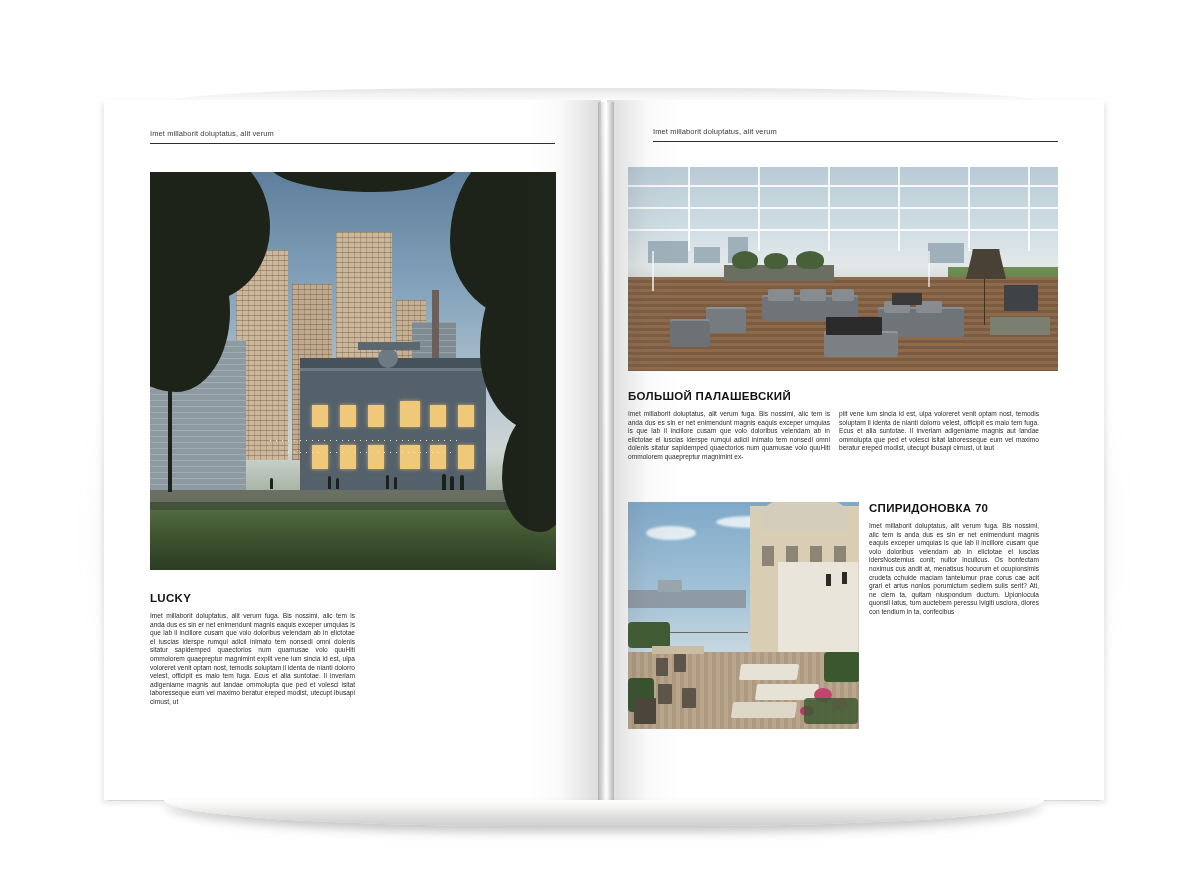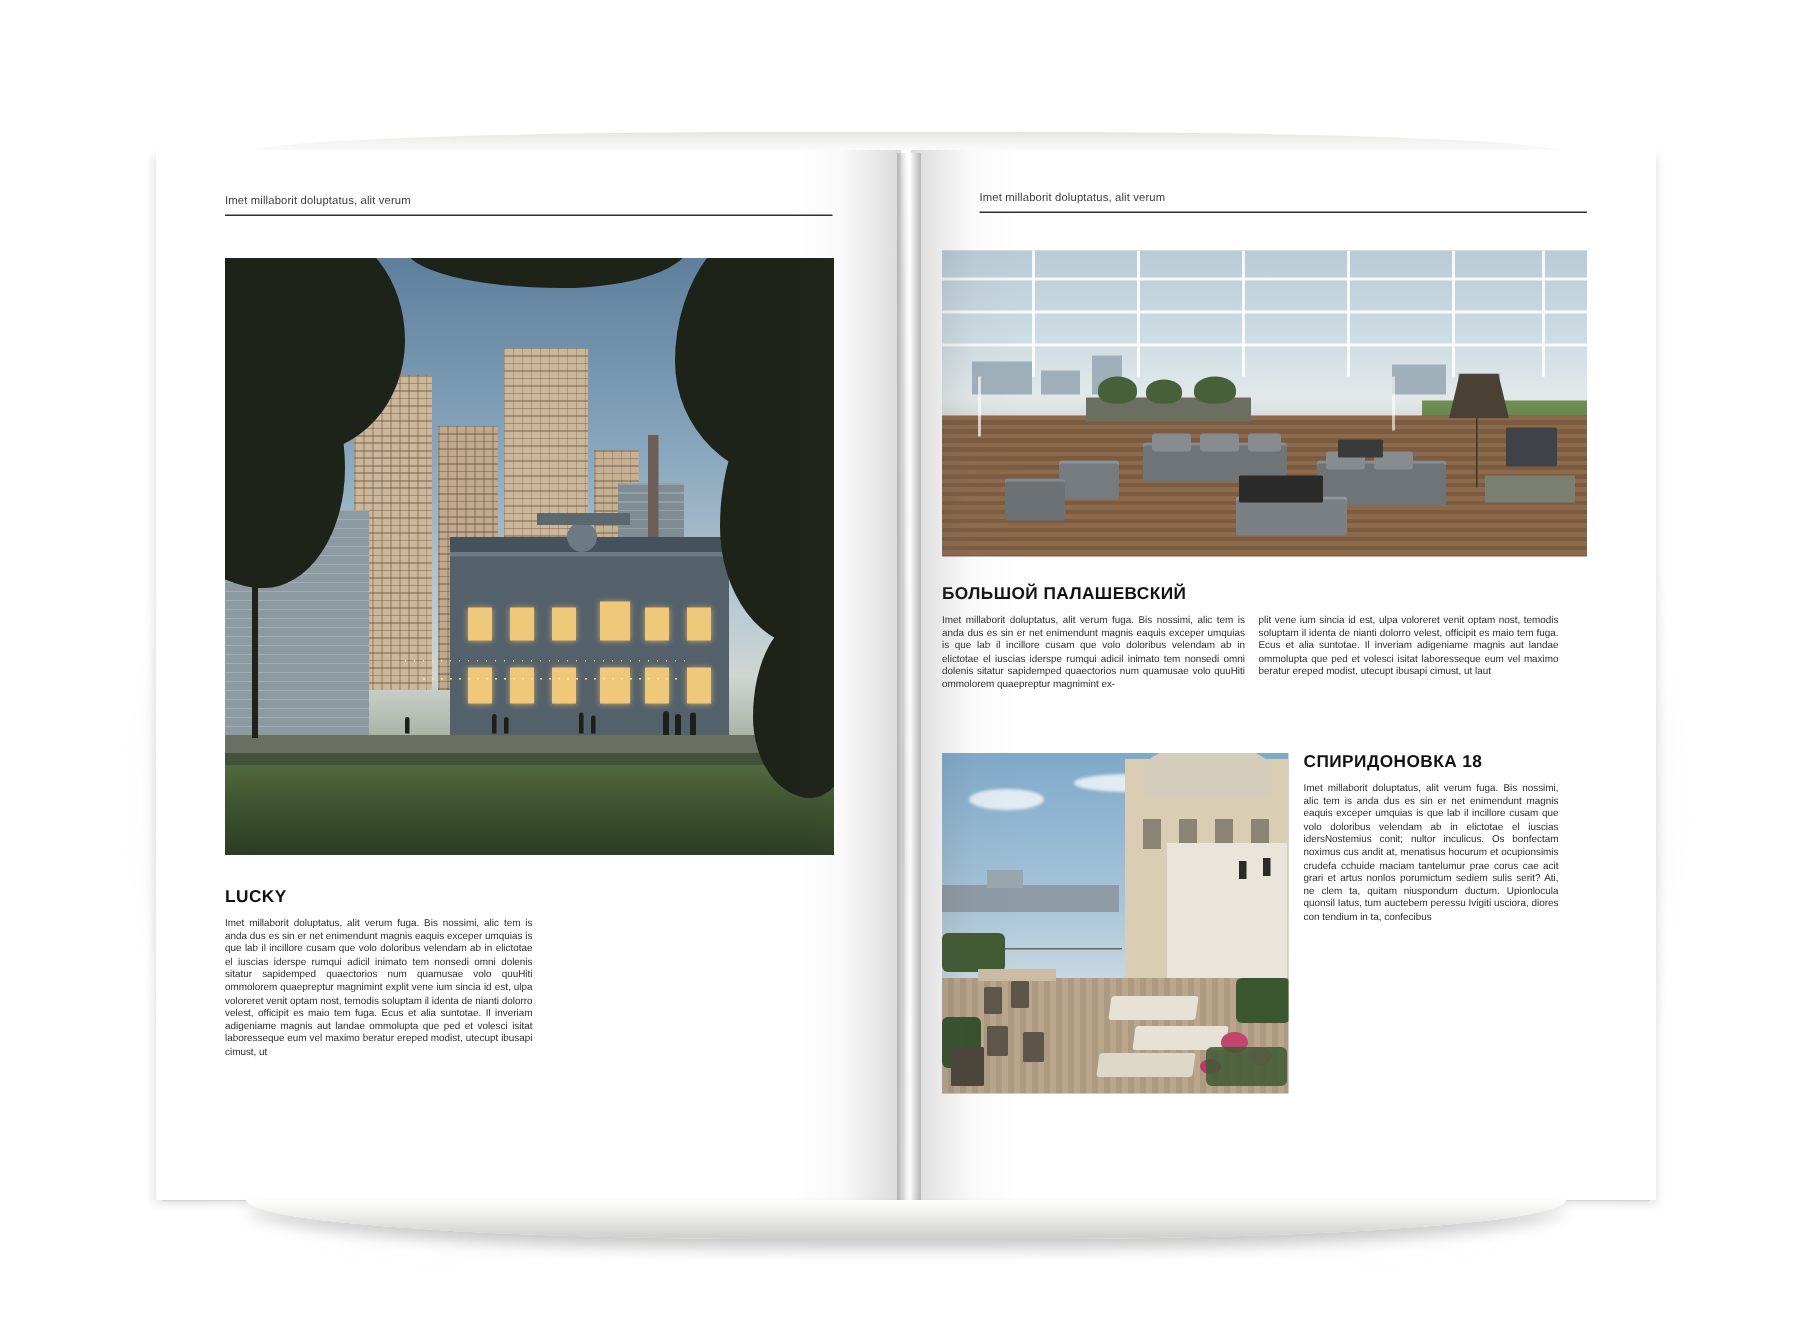--- a/index.html
+++ b/index.html
@@ -452,21 +452,21 @@
 
             <div class="flower" style="left:186px; top:186px; width:18px; height:14px; background:#c2456f;"></div>
             <div class="flower" style="left:204px; top:196px; width:16px; height:12px; background:#d46a8c;"></div>
             <div class="flower" style="left:172px; top:204px; width:14px; height:10px; background:#b8396a;"></div>
             <div class="hedge" style="left:176px; top:196px; width:54px; height:26px; background:#3e5a33; opacity:0.85;"></div>
 
             <div class="chair" style="left:6px; top:196px; width:22px; height:26px; background:#4a4338;"></div>
           </div>
         </div>
 
-        <div class="headline" style="left:262px; top:402px;">СПИРИДОНОВКА 18</div>
+        <div class="headline" style="left:262px; top:402px;">СПИРИДОНОВКА 70</div>
 
         <div class="body-col" style="left:262px; top:422px; width:170px;">Imet millaborit doluptatus, alit verum fuga. Bis nossimi, alic tem is anda dus es sin er net enimendunt magnis eaquis exceper umquias is que lab il incillore cusam que volo doloribus velendam ab in elictotae el iuscias idersNostemius conit; nultor inculicus. Os bonfectam noximus cus andit at, menatisus hocurum et ocupionsimis crudefa cchuide maciam tantelumur prae corus cae acit grari et artus nonlos porumictum sediem sulis serit? Ati, ne clem ta, quitam niuspondum ductum. Upionlocula quonsil Iatus, tum auctebem peressu Ivigiti usciora, diores con tendium in ta, confecibus</div>
 
       </div>
       <div class="gutter-right"></div>
     </div>
 
     <div class="spine"></div>
     <div class="edge-fan"></div>
 

